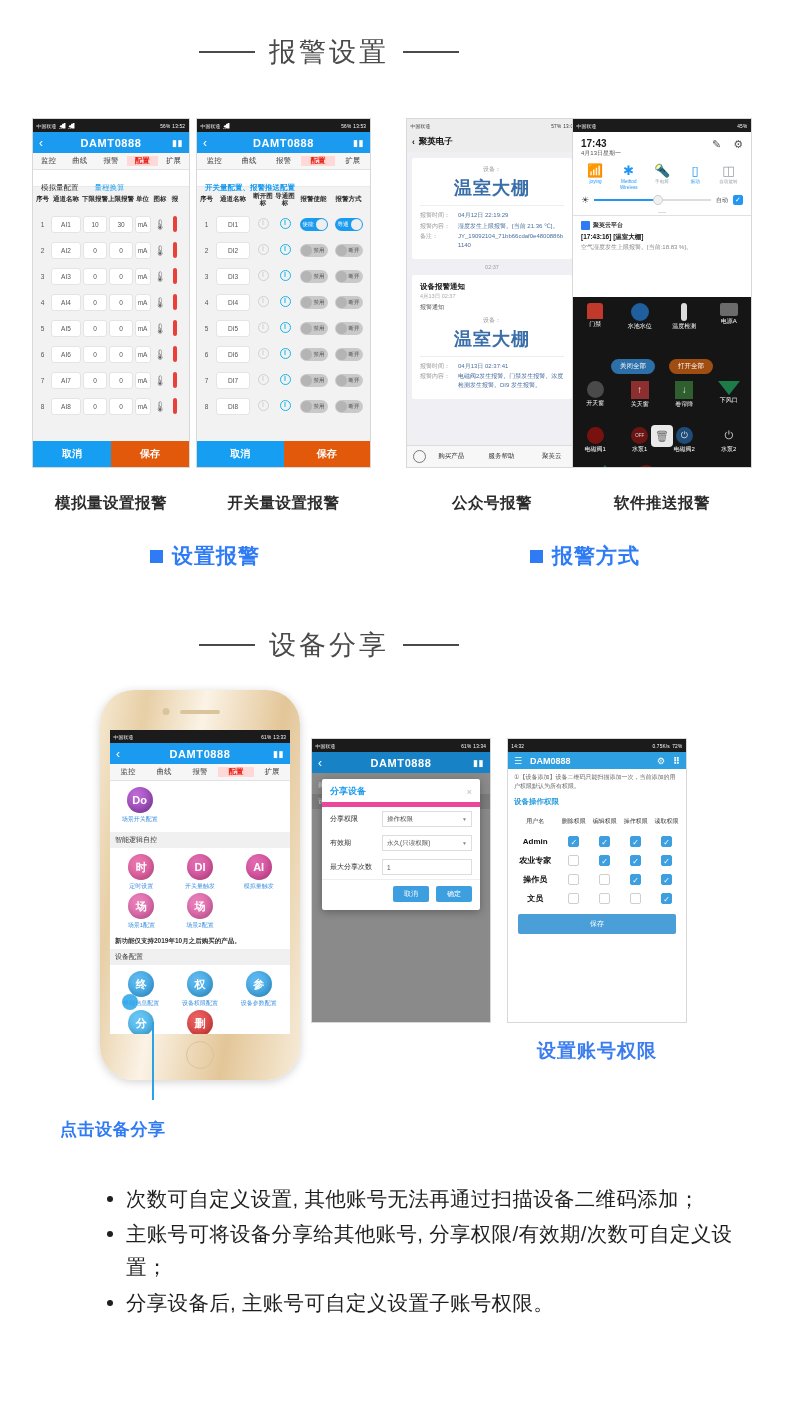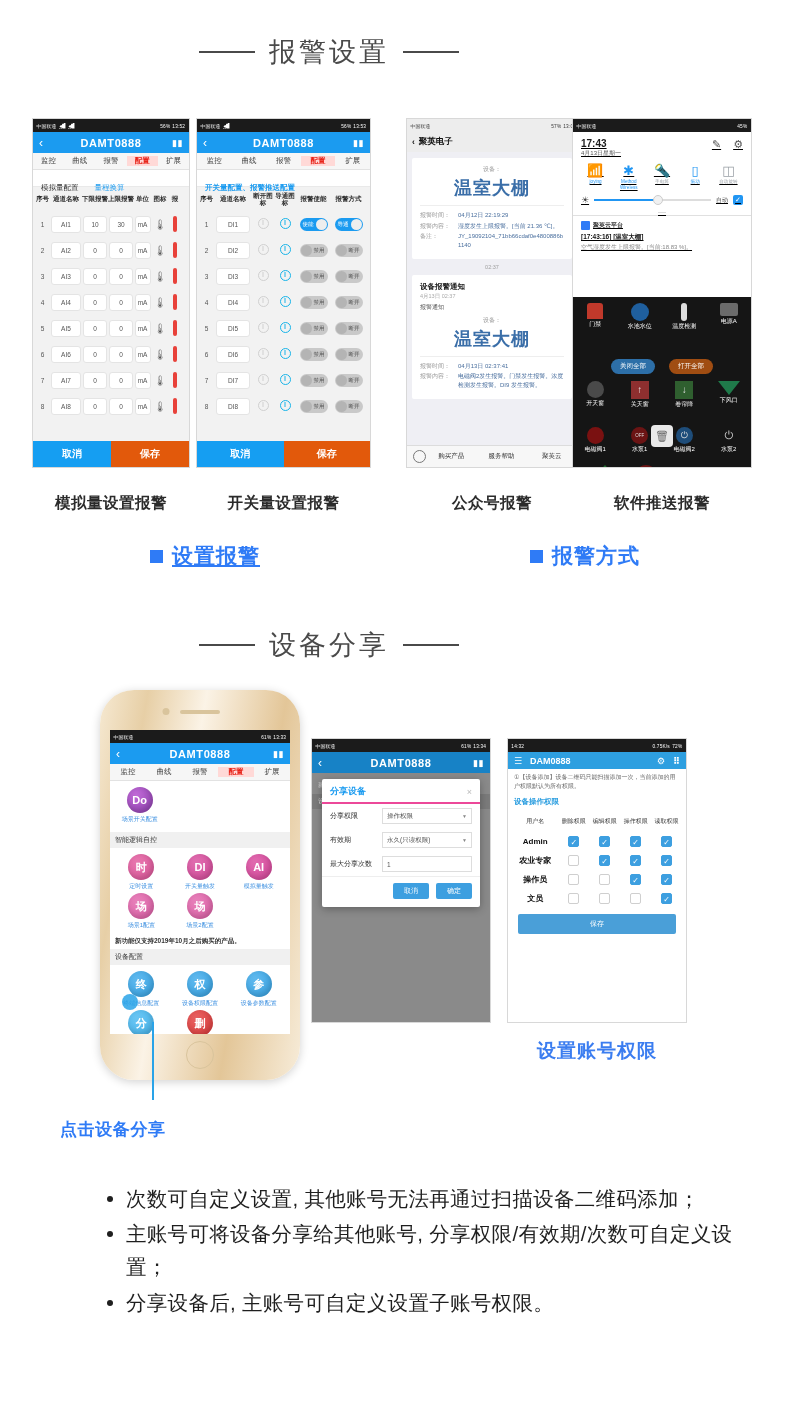--- a/index.html
+++ b/index.html
@@ -108,21 +108,21 @@
   .wx-time { text-align:center; font-size:5.5px; color:#a0a0a0; margin:5px 0; }
   .wx-ntitle { font-size:7.5px; font-weight:700; color:#222; }
   .wx-ndate { font-size:5.5px; color:#aaa; margin:1px 0 3px;}
   .wx-nsub { font-size:6px; color:#555; margin-bottom:4px;}
   .wx-footer { position:absolute; bottom:0; left:0; right:0; height:22px; background:#f7f7f7;
                border-top:1px solid #dcdcdc; display:flex; align-items:center; font-size:6.5px; color:#333;}
   .wx-footer .it{ flex:1; text-align:center; }
   .wx-footer .circ { width:13px; height:13px; border:1px solid #777; border-radius:50%; margin-left:6px; }
 
   
-  .shade { background:#fff;text-decoration:underline; }
+  .shade { background:#fff; }
   .shade .hdr { display:flex; align-items:flex-start; justify-content:space-between; padding:6px 8px 2px;}
   .shade .tm { font-size:10px; font-weight:700; color:#1b1b1b; }
   .shade .dt { font-size:6px; color:#555; }
   .qs { display:flex; justify-content:space-between; padding:4px 7px 2px; }
   .qs .q { text-align:center; width:19%; }
   .qs .gl { font-size:13px; color:#2196f3; line-height:1; }
   .qs .gl.off { color:#9aa0a6; }
   .qs .qt { font-size:4.6px; color:#2196f3; margin-top:2px; line-height:1.25; }
   .qs .qt.off { color:#9aa0a6; }
   .bright { display:flex; align-items:center; gap:5px; padding:3px 8px 5px; }
@@ -155,21 +155,21 @@
   .app-item { text-align:center; }
   .app-ico { width:26px; height:26px; border-radius:50%; margin:0 auto 2px; color:#fff;
              font-size:11px; font-weight:700; display:flex; align-items:center; justify-content:center;
              box-shadow:inset -2px -3px 6px rgba(0,0,0,.18);}
   .app-lbl { font-size:6px; color:#3b8fe0; }
   .grp-hdr { background:#f0f0f0; font-size:7px; color:#333; padding:3px 5px; }
   .note-line{ font-size:6.5px; color:#333; font-weight:700; padding:3px 5px; background:#fff;}
 
   
   .dlg { position:absolute; background:#fff; border-radius:2px; box-shadow:0 2px 8px rgba(0,0,0,.3); }
-  .dlg-hd { display:flex; align-items:center; justify-content:space-between; padding:6px 8px 4px; border-bottom:2px solid #ec4899;}
+  .dlg-hd { display:flex; align-items:center; justify-content:space-between; padding:6px 8px 4px; border-bottom:5px solid #ec4899;}
   .dlg-hd .t{ color:#1b9bf0; font-size:9px; font-weight:700;}
   .dlg-hd .x{ color:#bbb; font-size:9px;}
   .frm-row { display:flex; align-items:center; padding:4px 8px; gap:6px;}
   .frm-row .lb { width:46px; font-size:7px; color:#333; flex:none; }
   .frm-row .fld { flex:1; border:1px solid #ddd; height:16px; font-size:6.5px; color:#555;
                   display:flex; align-items:center; justify-content:space-between; padding:0 4px;}
   .dlg-ft { display:flex; justify-content:flex-end; gap:7px; padding:6px 8px 8px; border-top:1px solid #eee;}
   .dlg-ft .bt { background:#3d9fe0; color:#fff; font-size:7px; padding:3px 11px; border-radius:2px;}
 
   
@@ -739,21 +739,21 @@
       <div style="position:absolute;top:168px;left:12px;width:0;height:0;border-left:20px solid transparent;border-right:20px solid transparent;border-bottom:22px solid #1f6b2e;"></div>
       <div style="position:absolute;top:168px;left:62px;width:22px;height:22px;border-radius:50%;background:#6b1414;display:flex;align-items:center;justify-content:center;font-size:5px;color:#eee;">OFF</div>
     </div>
   </div>
 
   <div class="cap" style="position:absolute;left:32px;top:493px;width:158px;">模拟量设置报警</div>
   <div class="cap" style="position:absolute;left:196px;top:493px;width:175px;">开关量设置报警</div>
   <div class="cap" style="position:absolute;left:406px;top:493px;width:172px;">公众号报警</div>
   <div class="cap" style="position:absolute;left:572px;top:493px;width:180px;">软件推送报警</div>
 
-  <div class="blue-label" style="position:absolute;left:150px;top:542px;text-decoration:underline;">
+  <div class="blue-label" style="position:absolute;left:150px;top:542px;">
     <span class="sq"></span>
     <span>设置报警</span>
   </div>
   <div class="blue-label" style="position:absolute;left:530px;top:542px;">
     <span class="sq"></span>
     <span>报警方式</span>
   </div>
 
   <div class="sec-title" style="position:absolute;left:0;right:0;top:627px;">
     <span class="rule"></span>

